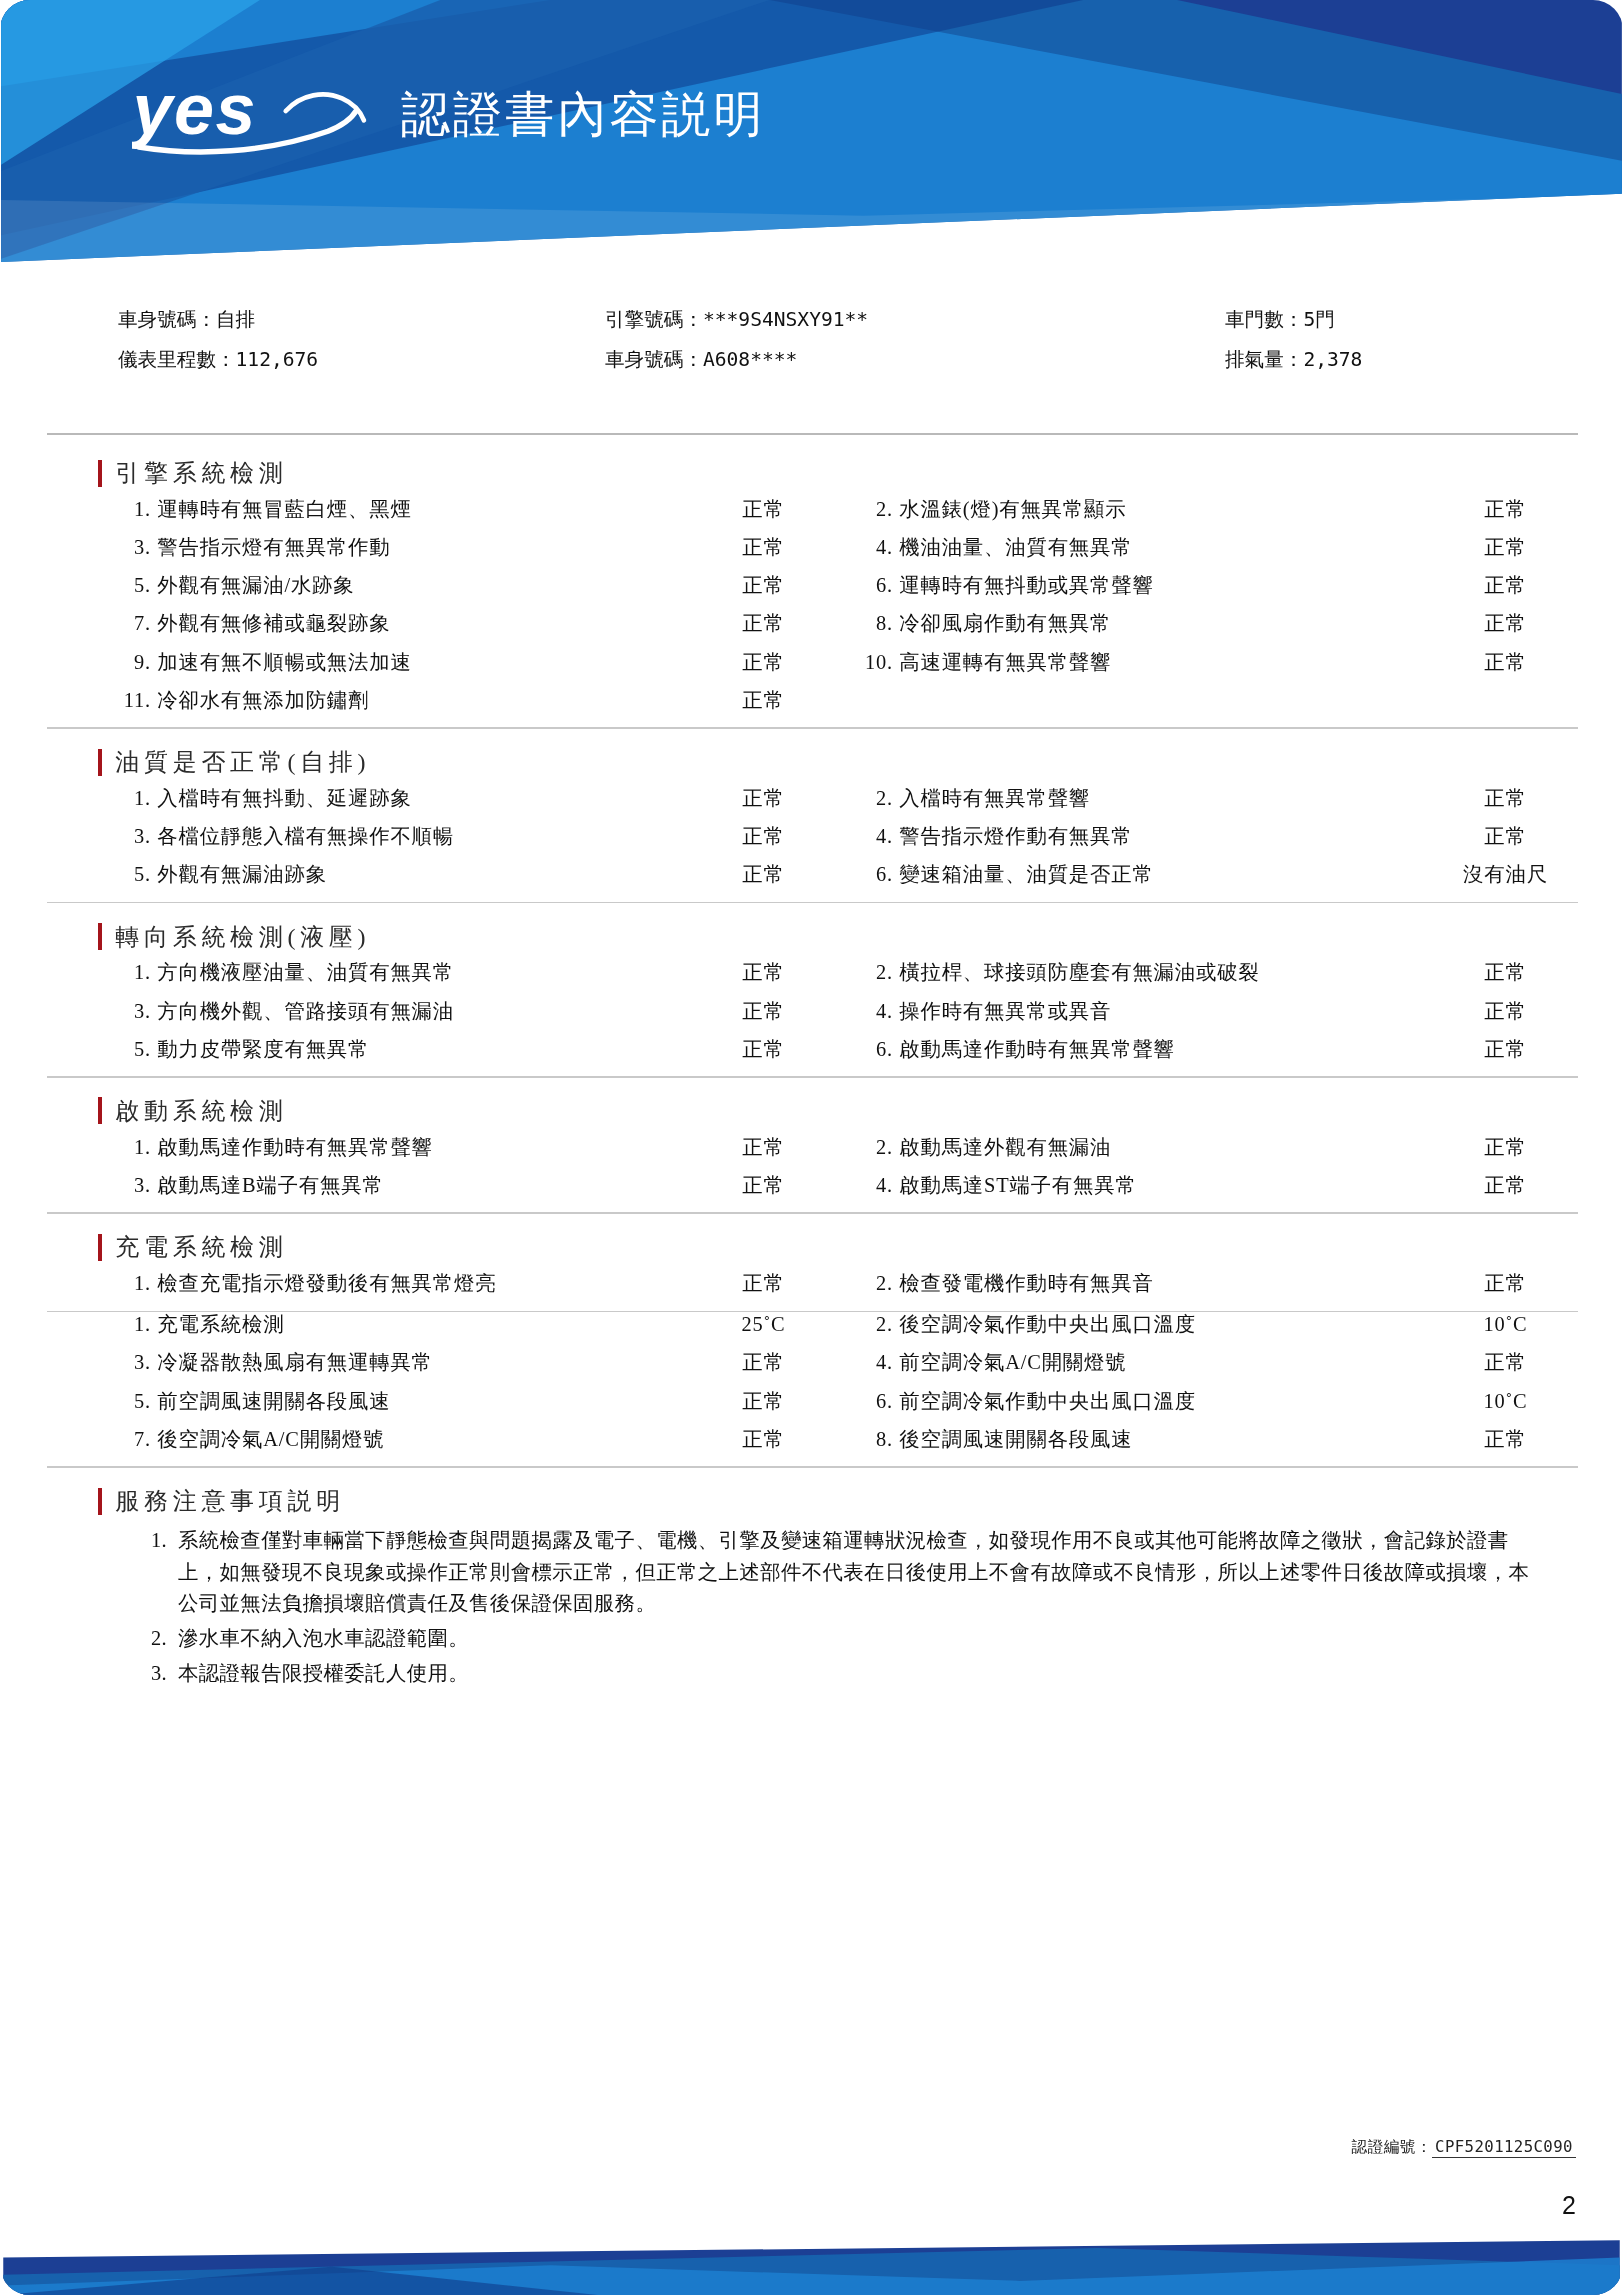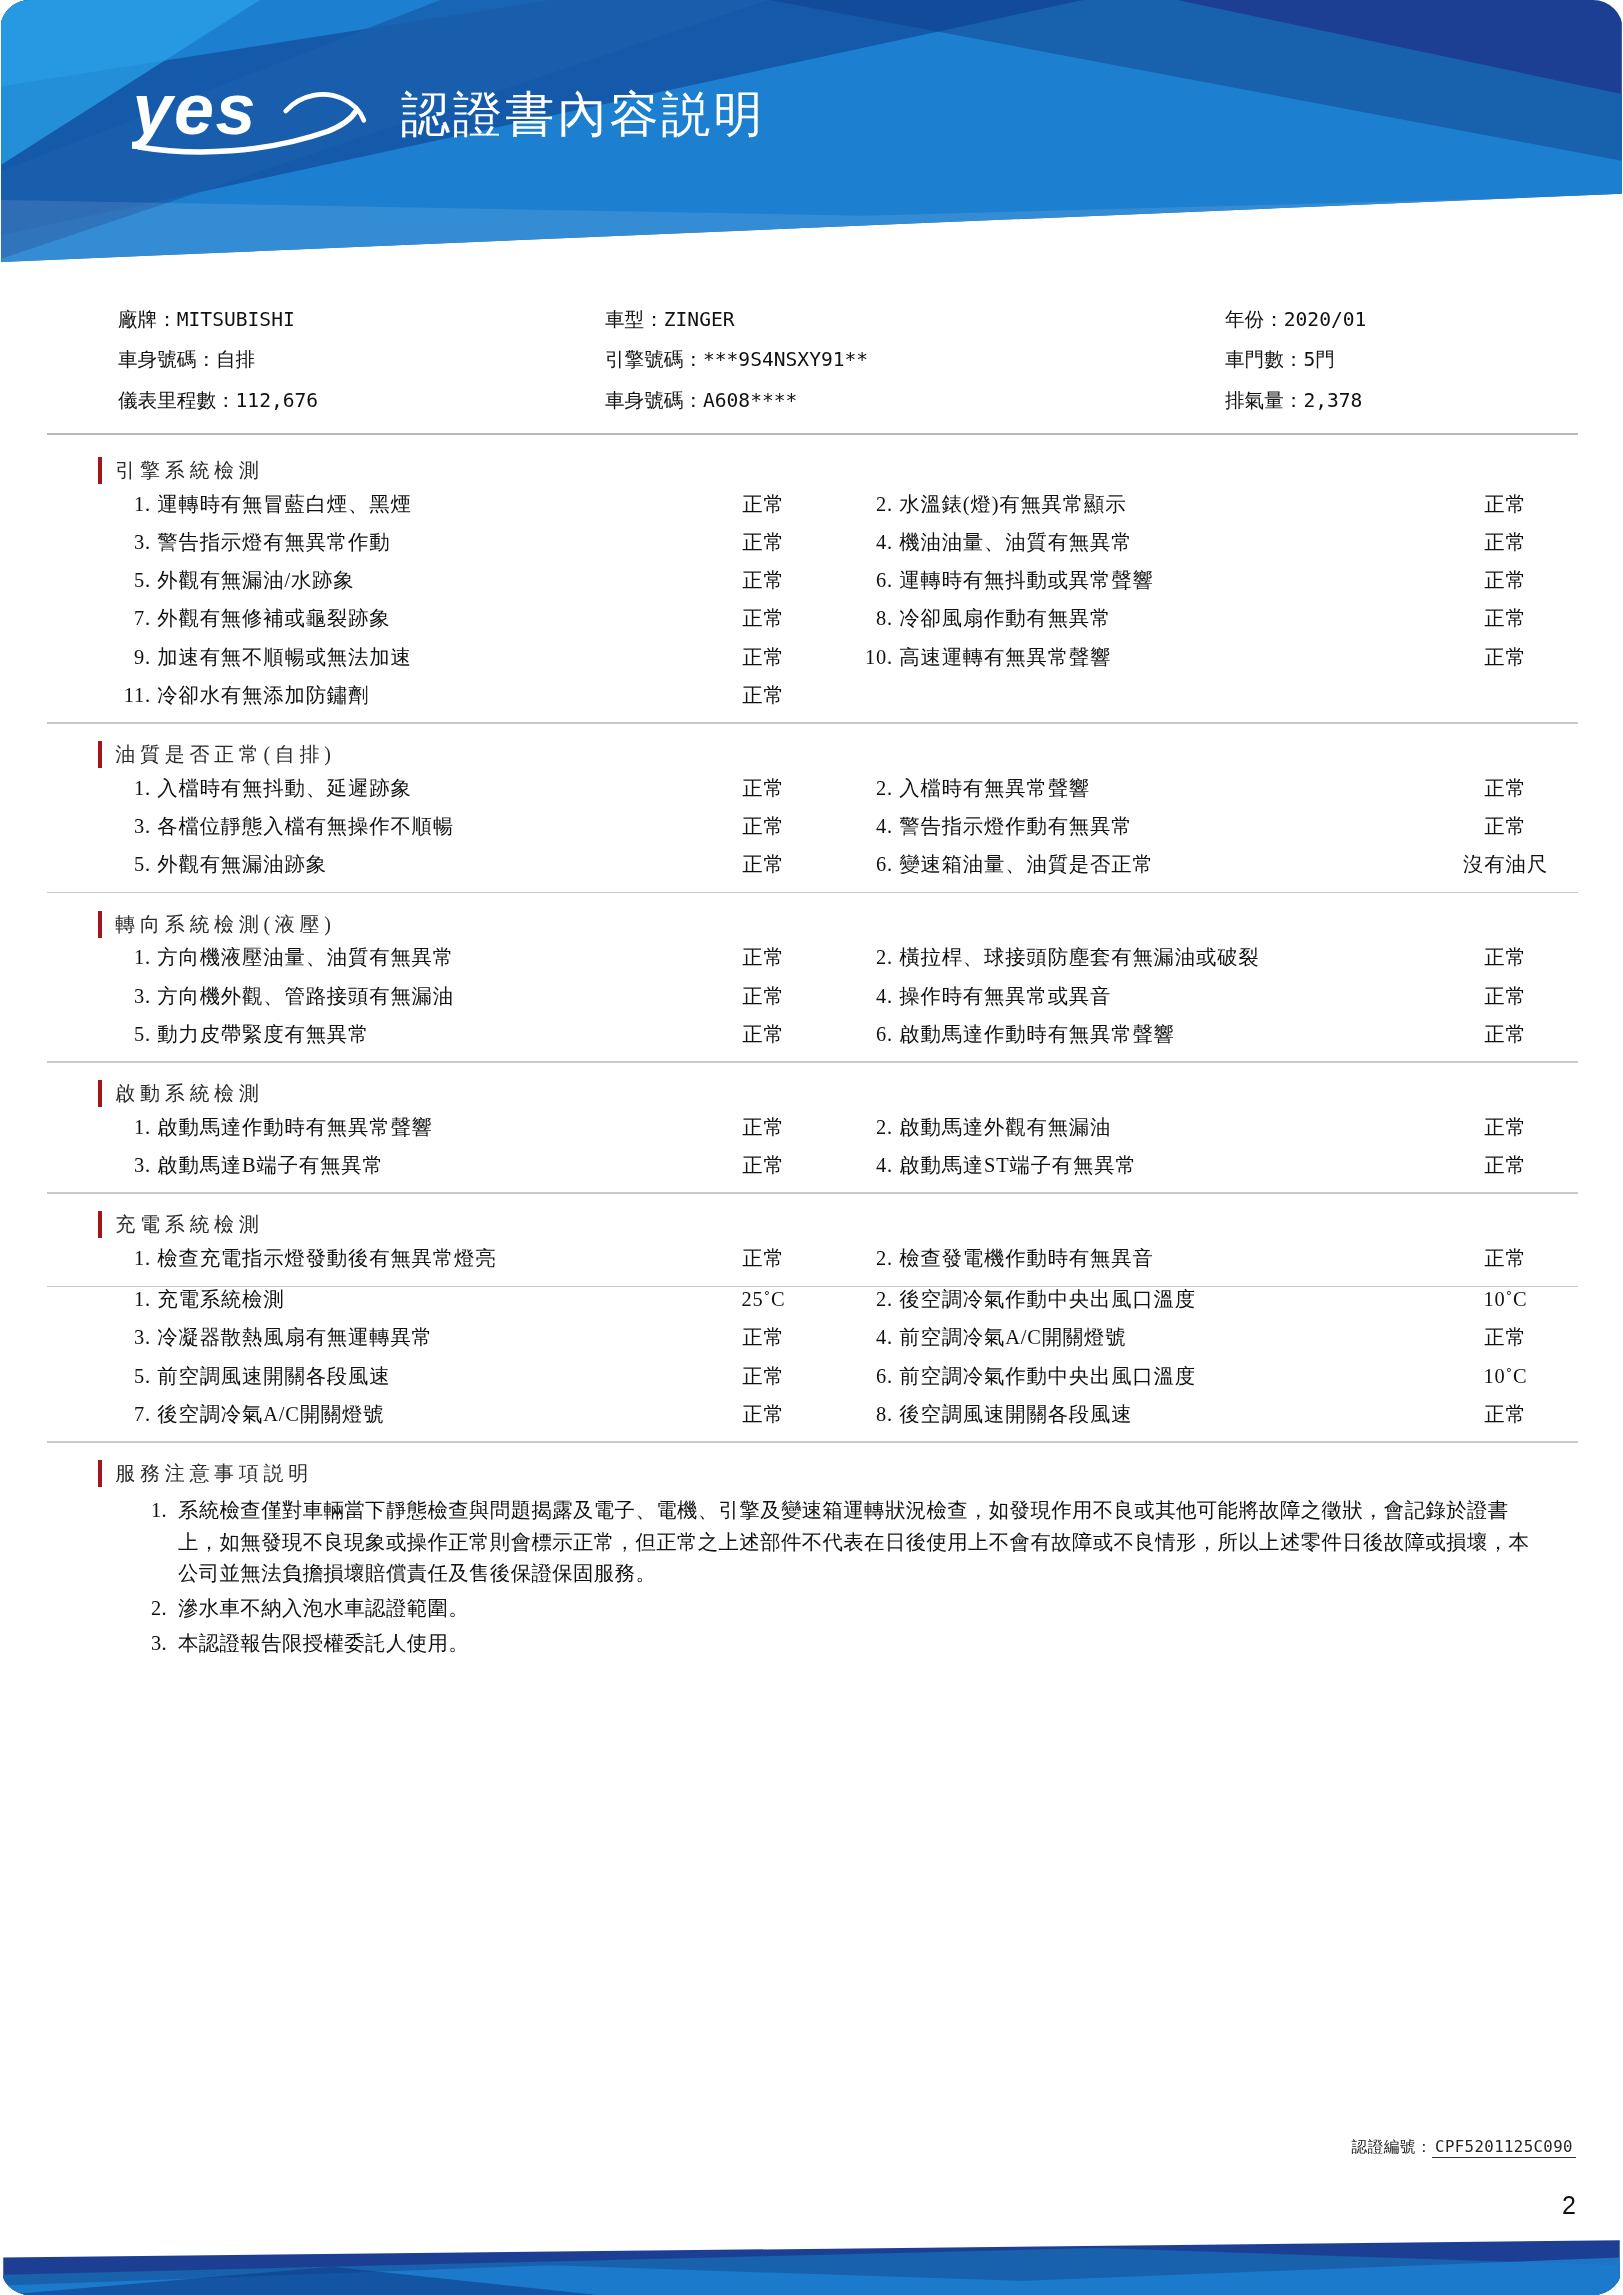--- a/index.html
+++ b/index.html
@@ -82,21 +82,21 @@
     width: 1623px;
   }
   .section {
     position: relative;
     padding: 0 0 0 0;
   }
   .sec-title {
     display: flex;
     align-items: center;
     margin: 17.3px 0 7.9px 98px;
-    font-size: 20px;
+    font-size: 24px;
     letter-spacing: 4.7px;
     color: #2b2b2b;
     font-family: "Liberation Serif", "DejaVu Serif", serif;
   }
   .sec-bar {
     display: inline-block;
     width: 3.9px;
     height: 27px;
     background: #a4141b;
     margin-right: 13.4px;
@@ -215,25 +215,20 @@
         <text x="0" y="76" font-family="Liberation Sans, sans-serif" font-size="92" font-weight="bold" font-style="italic" fill="#ffffff" letter-spacing="2">yes</text>
         <path d="M8 92 C 80 104, 170 100, 250 72 C 268 65, 280 56, 286 46" stroke="#ffffff" stroke-width="7" fill="none" stroke-linecap="round"></path>
         <path d="M196 46 C 216 24, 246 20, 268 30 C 284 37, 292 48, 296 58" stroke="#ffffff" stroke-width="6" fill="none" stroke-linecap="round"></path>
       </svg>
     </div>
 
     <div class="brand-title">認證書內容説明</div>
   </div>
 
   <div class="vinfo">
-    <div class="row">
-      <div class="c1">廠牌：MITSUBISHI</div>
-      <div class="c2">車型：ZINGER</div>
-      <div class="c3">年份：2020/01</div>
-    </div>
     <div class="row">
       <div class="c1">車身號碼：自排</div>
       <div class="c2">引擎號碼：***9S4NSXY91**</div>
       <div class="c3">車門數：5門</div>
     </div>
     <div class="row">
       <div class="c1">儀表里程數：112,676</div>
       <div class="c2">車身號碼：A608****</div>
       <div class="c3">排氣量：2,378</div>
     </div>

